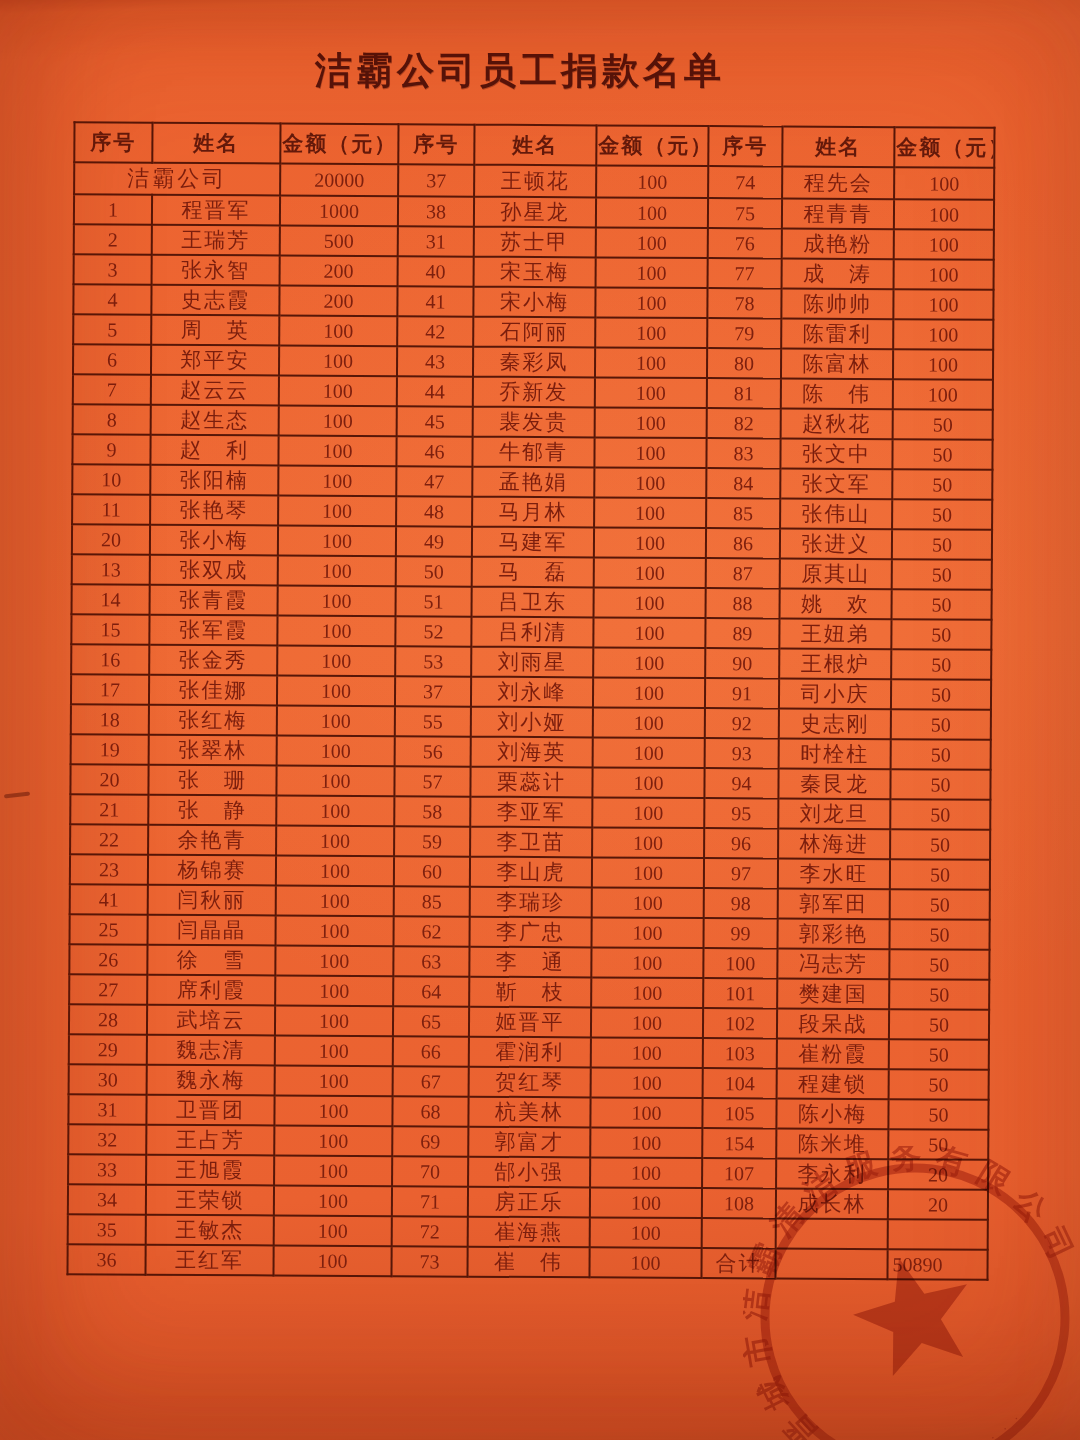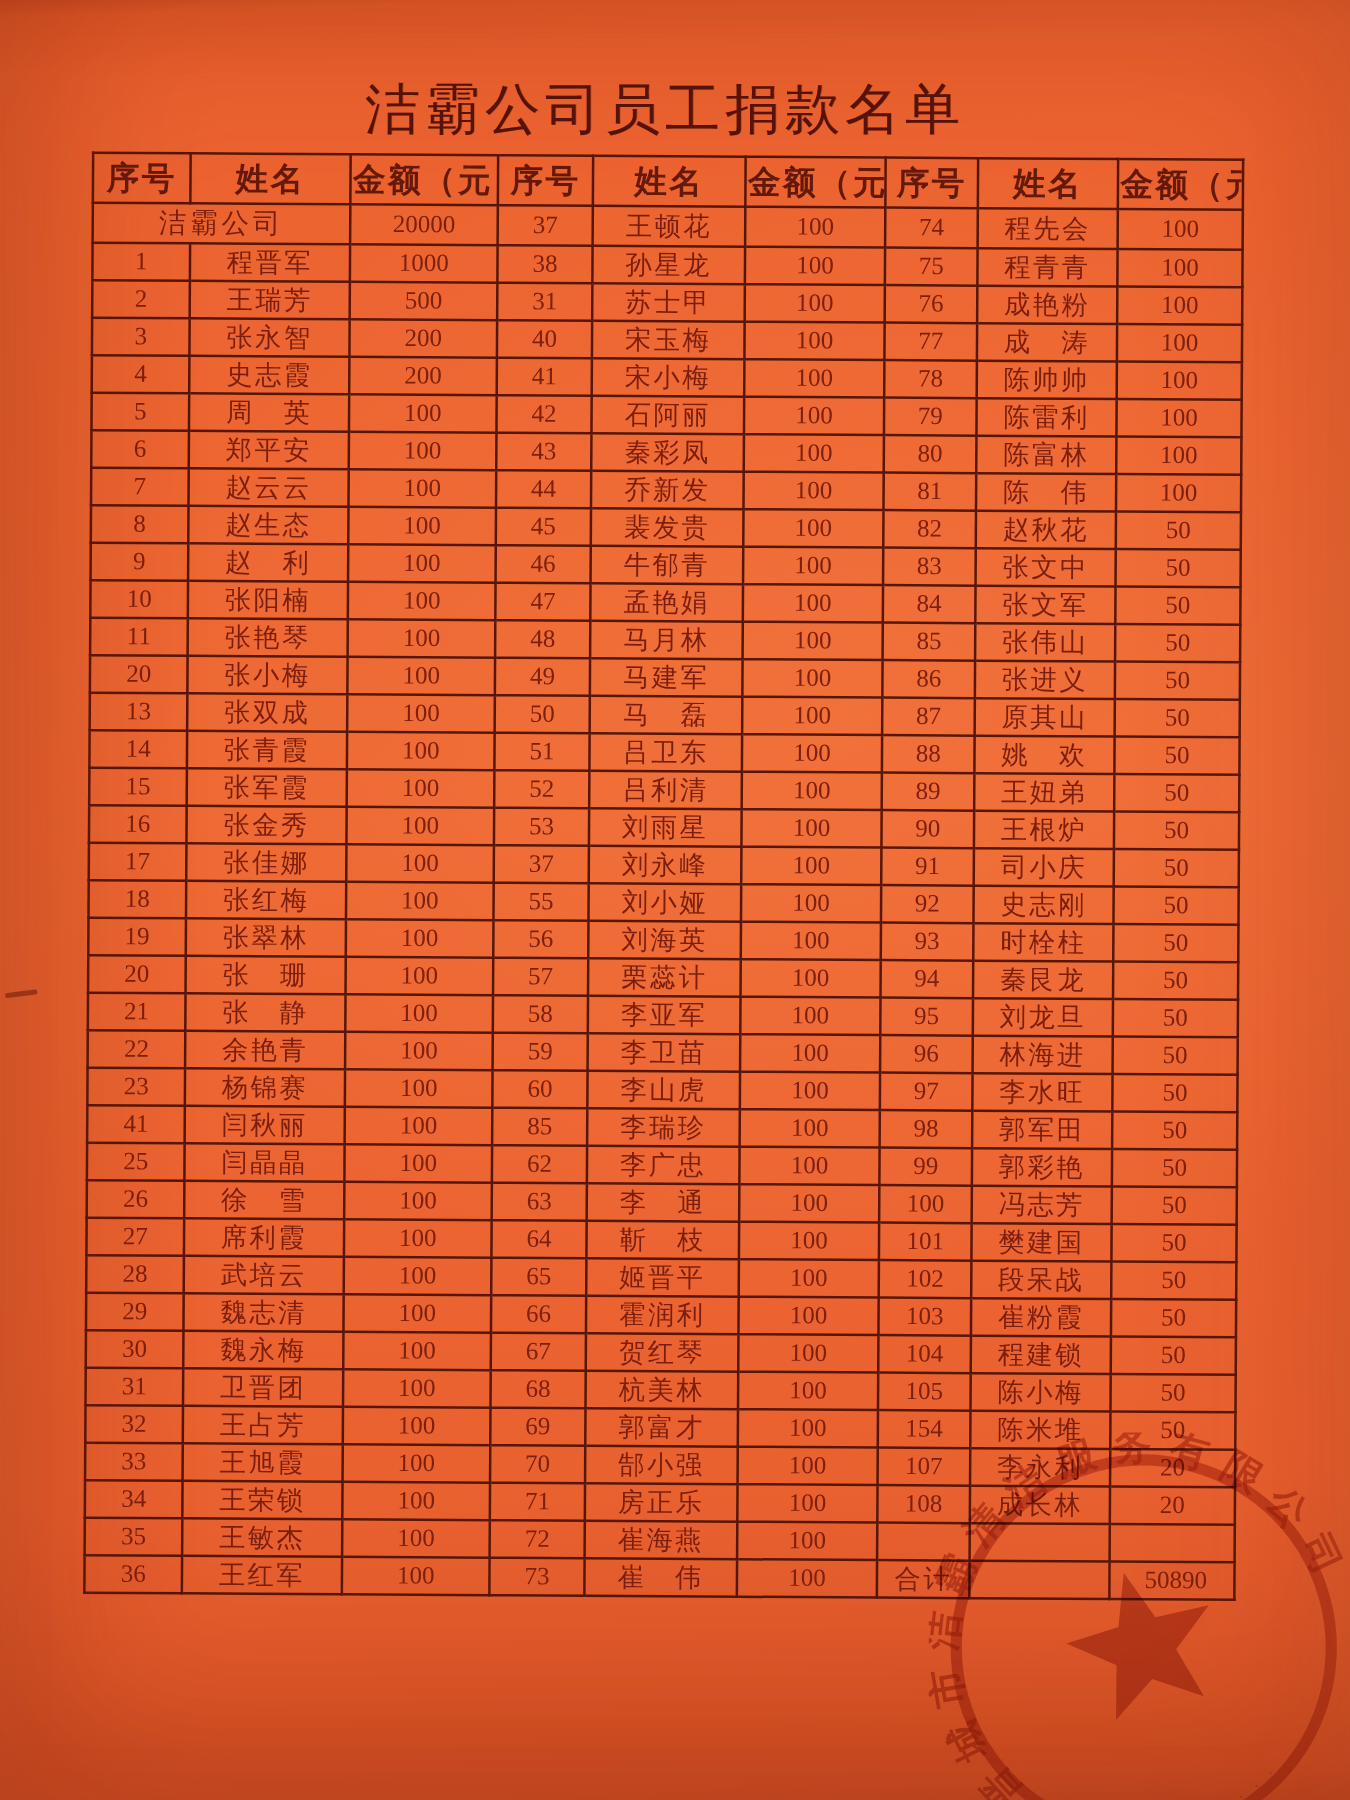--- a/index.html
+++ b/index.html
@@ -16,48 +16,48 @@
     content:"";
     position:absolute; inset:0;
     pointer-events:none;
     box-shadow:
       inset 0 0 150px 10px rgba(140,35,12,0.28),
       inset 40px -40px 120px rgba(120,28,10,0.18),
       inset -10px 8px 60px rgba(255,170,110,0.10);
   }
   .title {
     position:absolute; top:46px; left:0; width:1040px;
-    margin:12px; text-align:center;
-    font-size:44px; font-weight:400; letter-spacing:4px;
+    margin:0; text-align:center;
+    font-size:37px; font-weight:700; letter-spacing:4px;
     color:#54130a;
     text-shadow:0.5px 0.5px 0 rgba(84,19,10,0.35);
   }
   table.donation {
     position:absolute; left:70px; top:124px; width:920px;
     border-collapse:collapse;
     table-layout:fixed;
     transform:rotate(0.35deg);
   }
   .donation th, .donation td {
     border:2px solid #571708;
     text-align:center;
     overflow:hidden; white-space:nowrap;
     padding:0 1px;
   }
   .donation th {
-    height:38px; font-size:26px; font-weight:700;
+    height:38px; font-size:21px; font-weight:700;
     letter-spacing:2px; color:#641a0b;margin-left:36px;
   }
   .donation td { height:28px; color:#7e200e; }
   .donation td.num { font-size:20px; }
   .donation td.name { font-size:21px; letter-spacing:2px; color:#7b1e0d; }
   .donation td.amt { font-size:20px; }
   .donation td.merged { font-size:22px; letter-spacing:3px; }
   .donation td.total-label { font-size:21px; letter-spacing:2px;text-align:center; }
-  .donation td.total-amt { text-align:center; padding-right:1px; transform:translateX(3px); }
+  .donation td.total-amt { text-align:left; padding-right:1px; transform:translateX(3px); }
   .pen-mark {
     position:absolute; left:4px; top:793px;
     width:26px; height:4px;
     background:rgba(96,24,10,0.55);
     border-radius:2px;
     transform:rotate(-7deg);
   }
   svg.seal {
     position:absolute; left:743px; top:1146px;
     opacity:0.82;

